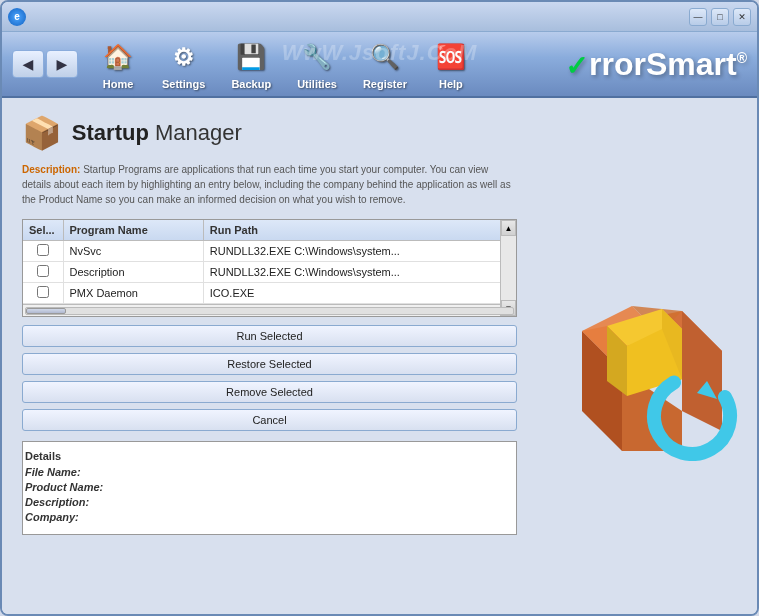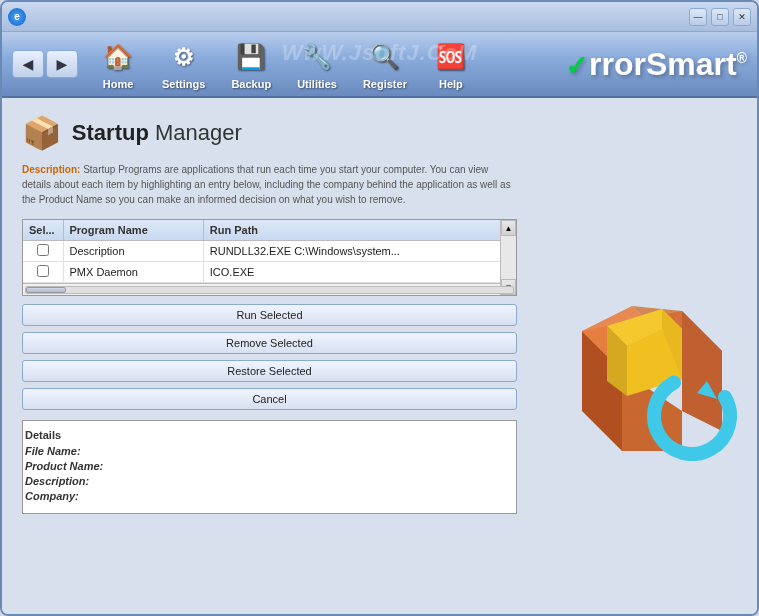--- a/index.html
+++ b/index.html
@@ -455,20 +455,25 @@
           <div style="flex:1; overflow:hidden;">
             <table>
               <thead>
                 <tr>
                   <th>Sel...</th>
                   <th>Program Name</th>
                   <th>Run Path</th>
                 </tr>
               </thead>
               <tbody id="table-body">
+              <tr>
+      <td><input type="checkbox" style=""></td>
+      <td>NvSvc</td>
+      <td>RUNDLL32.EXE C:\Windows\system...</td>
+    </tr>
                   <tr>
       <td><input type="checkbox" style=""></td>
       <td>Description</td>
       <td>RUNDLL32.EXE C:\Windows\system...</td>
     </tr>
                   <tr>
       <td><input type="checkbox" style=""></td>
       <td>PMX Daemon</td>
       <td>ICO.EXE</td>
     </tr>
@@ -483,22 +488,22 @@
         </div>
         <div class="table-scrollbar">
           <div class="scrollbar-track">
             <div class="scrollbar-thumb"></div>
           </div>
         </div>
       </div>
 
       <div class="button-row">
         <button class="btn">Run Selected</button>
+        <button class="btn">Restore Selected</button>
         <button class="btn">Remove Selected</button>
-        <button class="btn">Restore Selected</button>
         <button class="btn">Cancel</button>
       </div>
 
       <div class="details-panel">
         <div class="details-title">Details</div>
         <div class="detail-row">
           <span class="detail-label">File Name:</span>
           <span></span>
         </div>
         <div class="detail-row">

